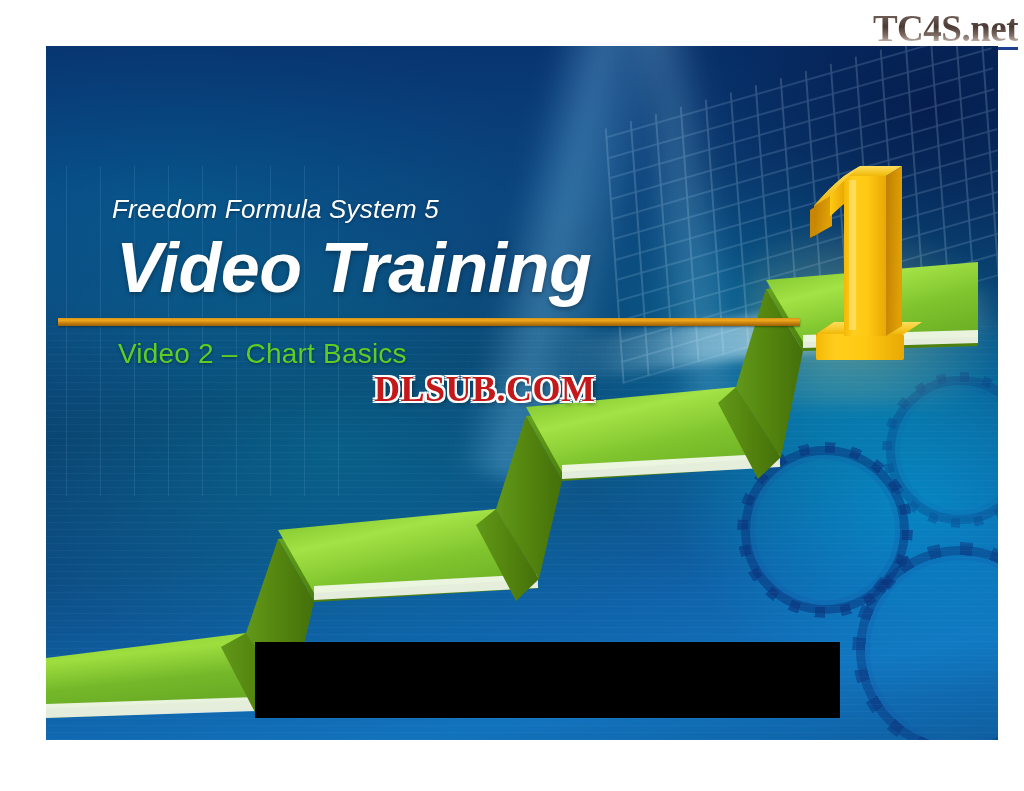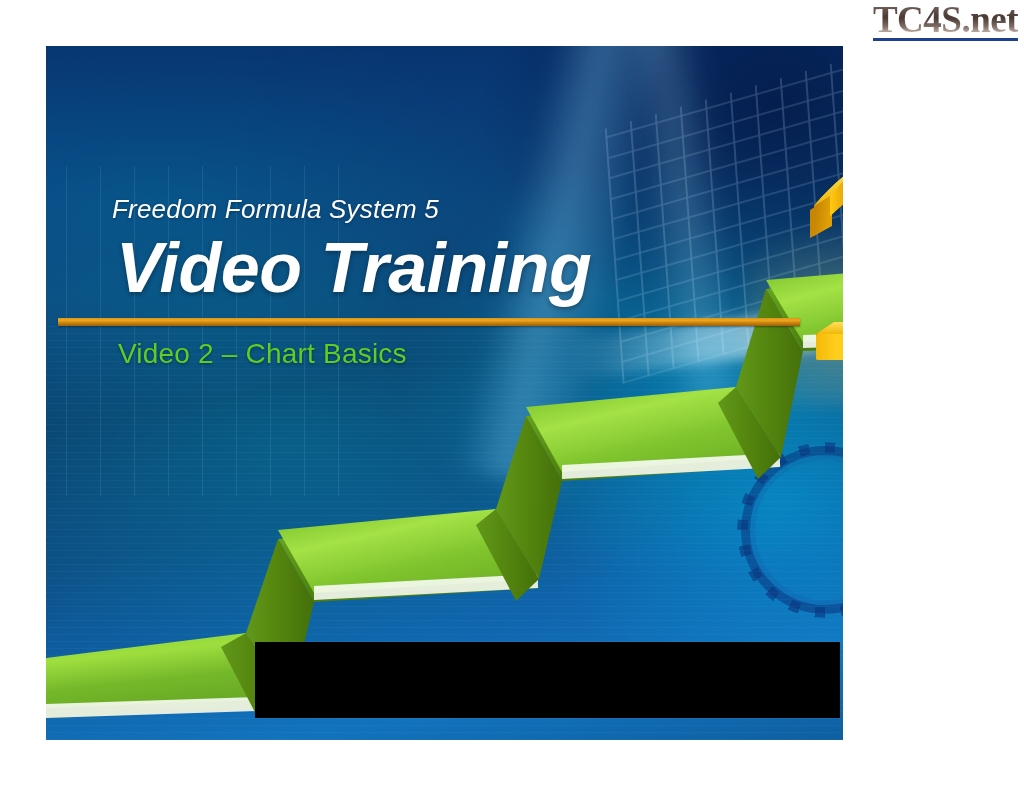--- a/index.html
+++ b/index.html
@@ -19,21 +19,21 @@
   
   #page {
     position: absolute;
     inset: 0;
     background: #ffffff;
   }
 
   
   #tc4s-logo {
     position: absolute;
-    top: 1px;
+    top: 10px;
     right: 6px;
     font-family: "Liberation Serif", "DejaVu Serif", serif;
     font-weight: bold;
     font-size: 37px;
     letter-spacing: -0.5px;
     line-height: 1;
     background: linear-gradient(180deg,
                 #8a7b74 0%, #6b5a52 18%, #4a3a34 45%,
                 #7d6b62 68%, #c8bab3 88%, #efe8e4 100%);
     -webkit-background-clip: text;
@@ -71,21 +71,21 @@
       0 -1.6px 0 #fdf7f5, 0 1.6px 0 #fdf7f5,
       3px 3px 3px rgba(90,80,80,0.45);
     user-select: none;
   }
 
   
   #slide {
     position: absolute;
     left: 46px;
     top: 46px;
-    width: 797px;
+    width: 952px;
     height: 694px;
     overflow: hidden;
     background:
       
       radial-gradient(ellipse 520px 320px at 30% 58%, rgba(0,150,170,0.32) 0%, rgba(0,120,150,0) 70%),
       
       radial-gradient(ellipse 420px 300px at 82% 46%, rgba(0,180,225,0.42) 0%, rgba(0,140,200,0) 72%),
       
       radial-gradient(ellipse 330px 260px at 92% 66%, rgba(0,170,230,0.45) 0%, rgba(0,130,190,0) 75%),
       
@@ -428,17 +428,18 @@
     <div id="blackbar"></div>
 
     <div id="eyebrow">Freedom Formula System 5</div>
 
     <div id="divider"></div>
 
     <div id="maintitle">Video Training</div>
 
     <div id="subtitle">Video 2 – Chart Basics</div>
 
+    <div id="watermark">DLSUB.COM</div>
 
   </div>
 
 
 </div>
 
 </body></html>

